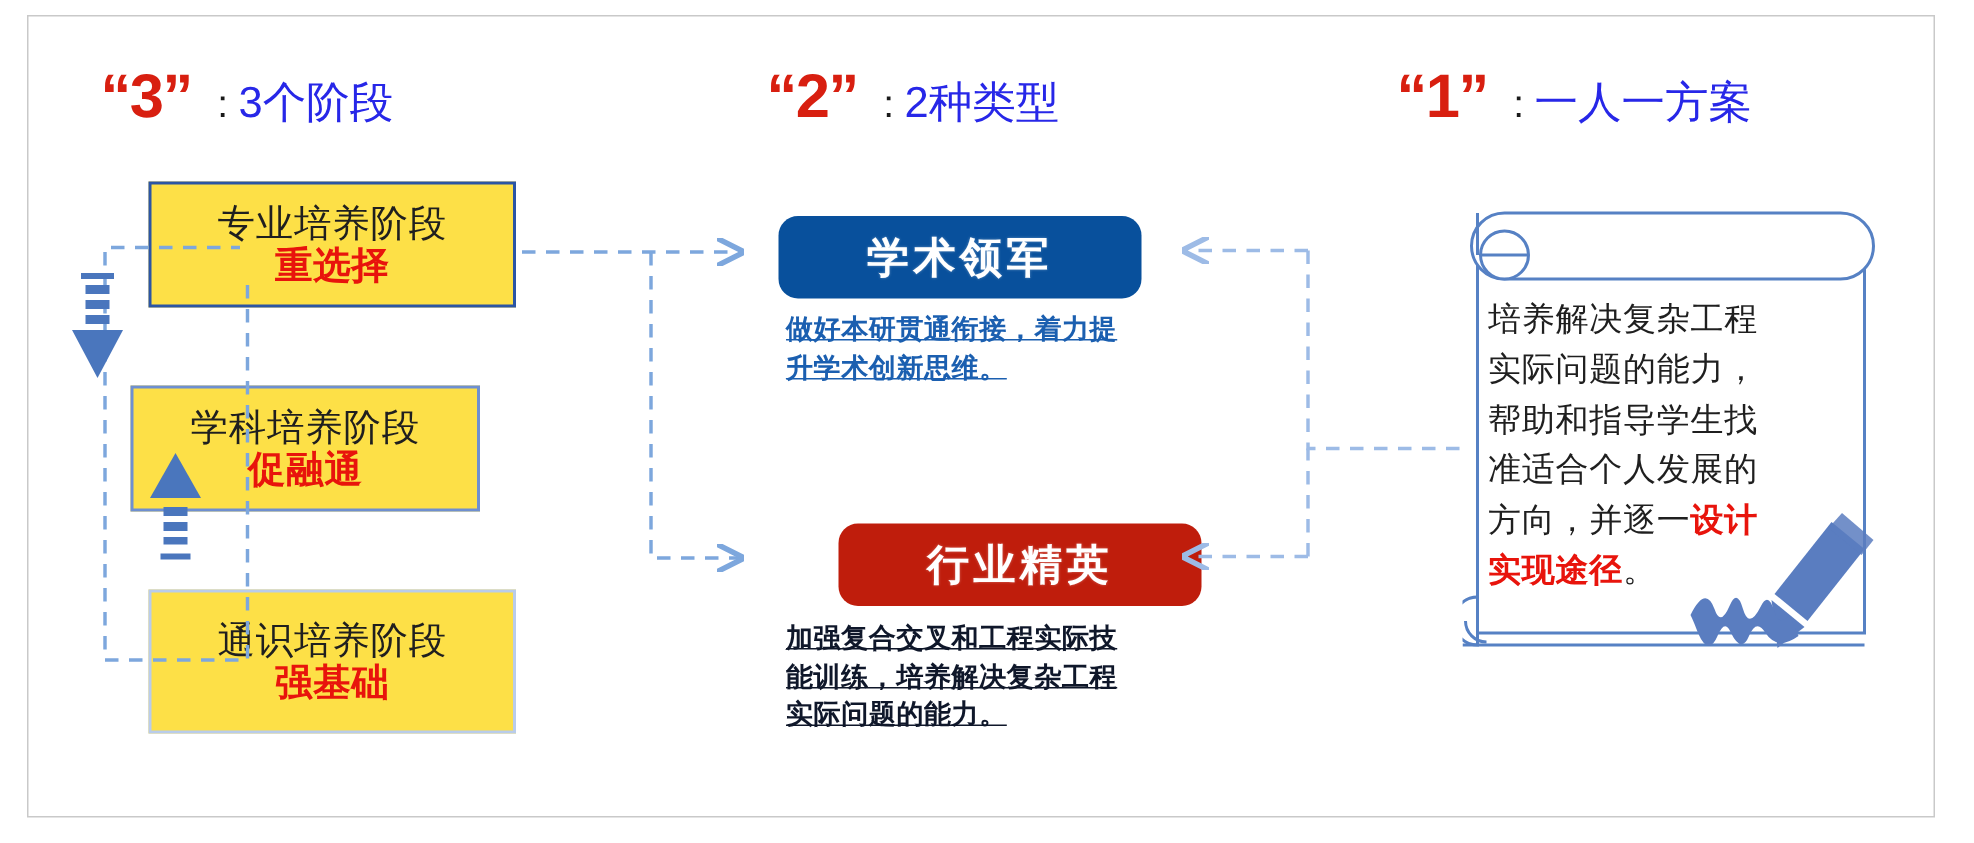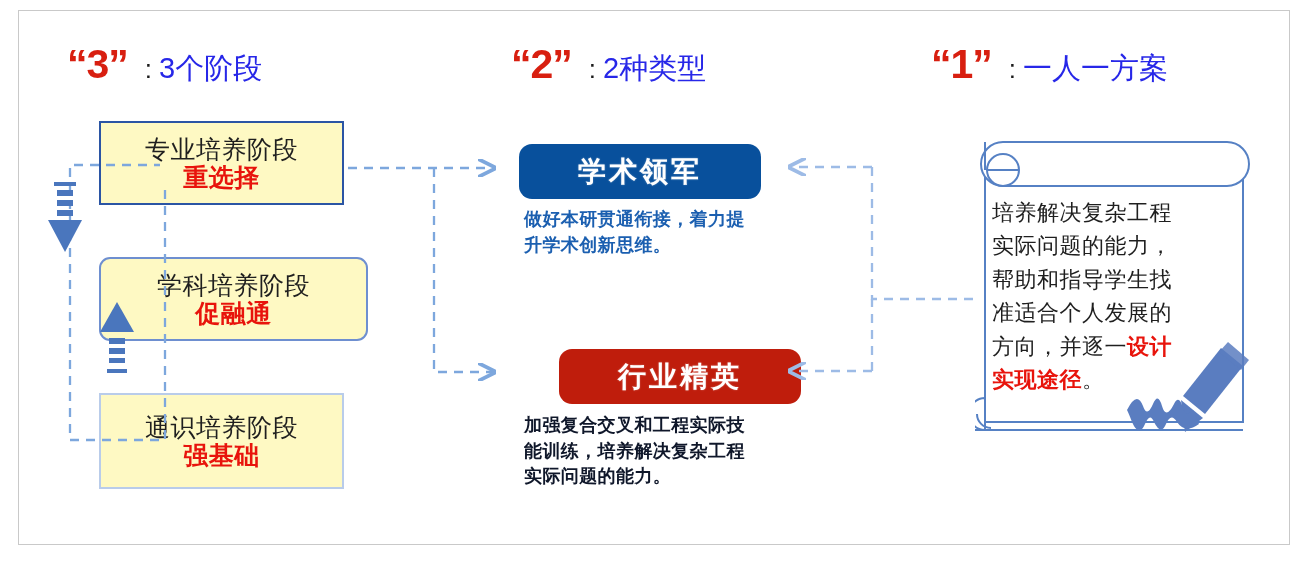--- a/index.html
+++ b/index.html
@@ -9,38 +9,38 @@
           background:#ffffff;border:1px solid #c9c9c9;box-sizing:border-box;}
 
   
   .heading{position:absolute;white-space:nowrap;display:flex;align-items:baseline;}
   .heading .num{color:#d81f10;font-weight:bold;font-size:41px;line-height:1;
                 letter-spacing:-1px;}
   .heading .colon{color:#1a1a1a;font-size:26px;margin:0 7px 0 17px;}
   .heading .sub{color:#2727e8;font-size:29px;line-height:1;}
 
   
-  .stage{position:absolute;box-sizing:border-box;background:#fef9c3;
+  .stage{position:absolute;box-sizing:border-box;background:#fde047;
          display:flex;flex-direction:column;align-items:center;
          justify-content:center;}
   .stage .t1{color:#1f1f1f;font-size:25px;line-height:1.12;letter-spacing:.5px;}
   .stage .t2{color:#e8140c;font-size:25px;font-weight:bold;line-height:1.12;
              letter-spacing:.5px;}
   .s1{border:2px solid #2b55a4;}
   .s2{border:2px solid #6e8fd0;}
   .s3{border:2px solid #b9ccea;}
 
   
   .pill{position:absolute;border-radius:13px;display:flex;align-items:center;
         justify-content:center;color:#ffffff;font-size:28px;font-weight:bold;
         letter-spacing:3px;text-shadow:0 0 2px rgba(255,255,255,.35);}
   .pill.blue{background:#08509c;}
   .pill.red{background:#bf1d0c;}
   .desc{position:absolute;font-size:18px;font-weight:bold;line-height:1.42;
-        letter-spacing:.4px;width:230px;}
+        letter-spacing:.4px;width:230px;text-decoration:underline;}
   .desc.blue{color:#1b5fb0;}
   .desc.red{color:#0f172a;}
 
   
   #scroll-wrap{position:absolute;left:975px;top:130px;width:285px;height:310px;}
   #scroll-text{position:absolute;left:992px;top:196px;width:200px;
                font-size:22px;line-height:1.52;color:#1f1f1f;letter-spacing:.5px;}
   #scroll-text b{color:#e8140c;font-weight:bold;}
   .pen{position:absolute;}
 
@@ -69,21 +69,21 @@
     <span class="num">“1”</span>
     <span class="colon">:</span>
     <span class="sub">一人一方案</span>
   </div>
 
   <div class="stage s1" style="left:80px;top:110px;width:245px;height:84px;">
     <div class="t1">专业培养阶段</div>
     <div class="t2">重选择</div>
   </div>
 
-  <div class="stage s2" style="left:80px;top:246px;width:269px;height:84px;border-radius:11px;">
+  <div class="stage s2" style="left:68px;top:246px;width:233px;height:84px;">
     <div class="t1">学科培养阶段</div>
     <div class="t2">促融通</div>
   </div>
 
   <div class="stage s3" style="left:80px;top:382px;width:245px;height:96px;">
     <div class="t1">通识培养阶段</div>
     <div class="t2">强基础</div>
   </div>
 
   <div class="pill blue" style="left:500px;top:133px;width:242px;height:55px;">

